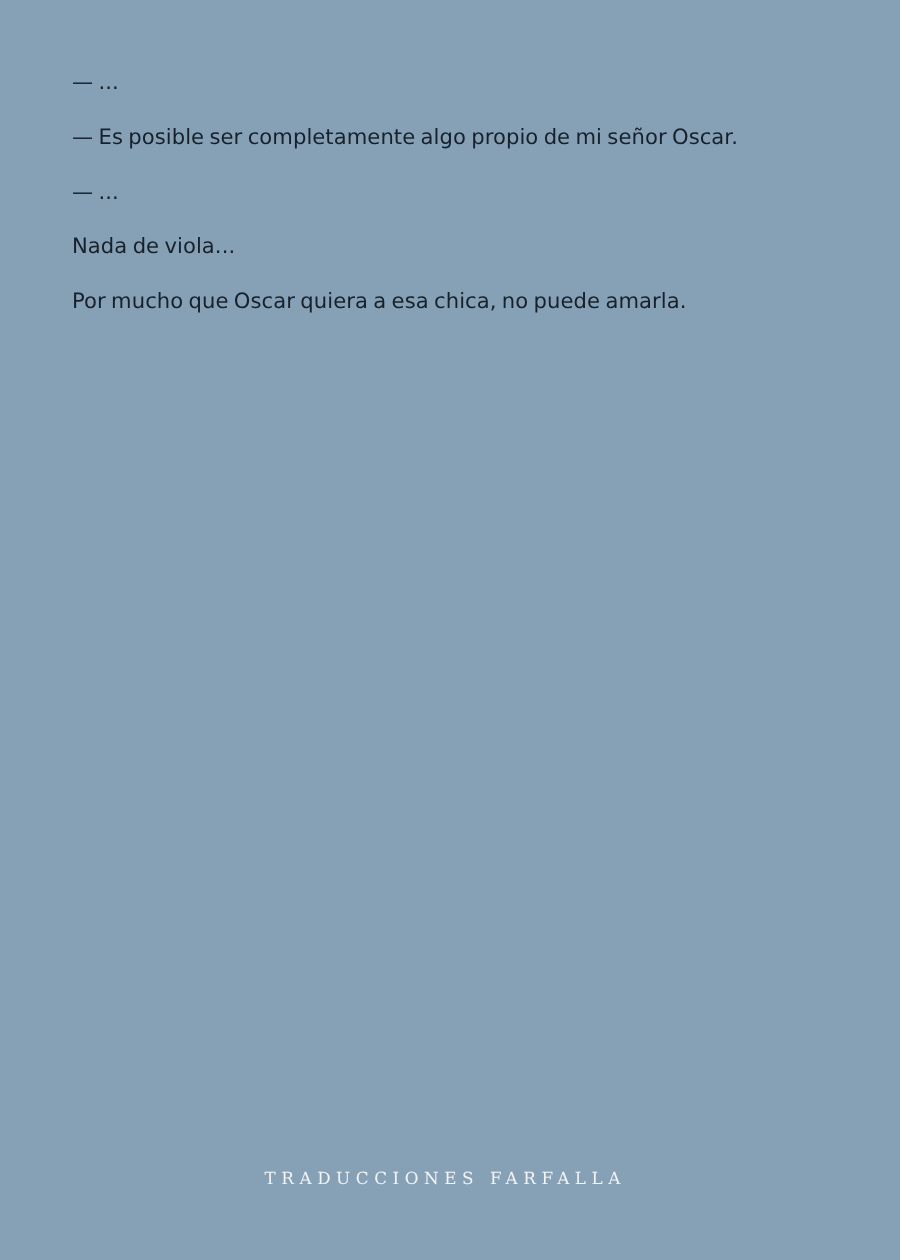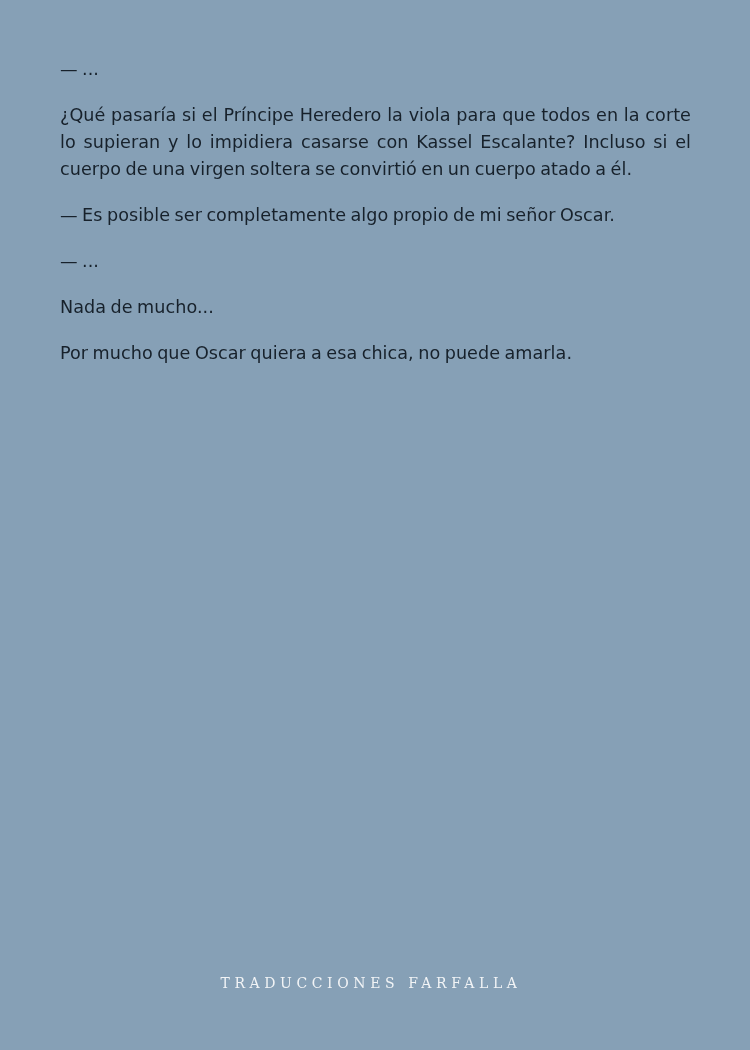--- a/index.html
+++ b/index.html
@@ -39,20 +39,19 @@
       font-size: 14px;
       letter-spacing: 4.6px;
       color: #f2f4f6;
     }
   </style>
 </head>
 <body>
 
 <div class="page">
   <p class="para">— ...</p>
-  <p class="para">¿Qué pasaría si el Príncipe Heredero la viola para que todos en la corte lo supieran y lo impidiera casarse con Kassel Escalante? Incluso si el cuerpo de una virgen soltera se convirtió en un cuerpo atado a él.</p>
   <p class="para">— Es posible ser completamente algo propio de mi señor Oscar.</p>
   <p class="para">— ...</p>
-  <p class="para">Nada de mucho...</p>
+  <p class="para">Nada de viola...</p>
   <p class="para">Por mucho que Oscar quiera a esa chica, no puede amarla.</p>
 </div>
 
 <div class="footer">TRADUCCIONES FARFALLA</div>
 
 </body></html>

